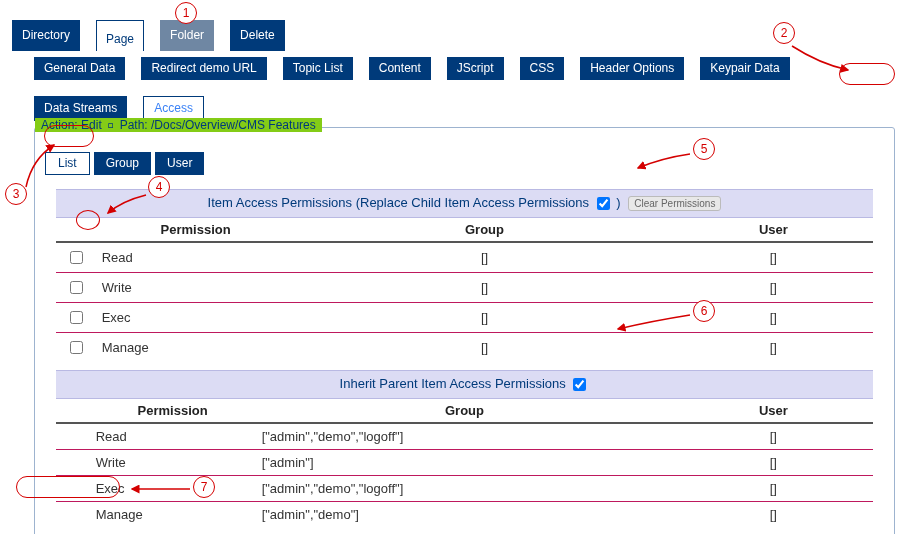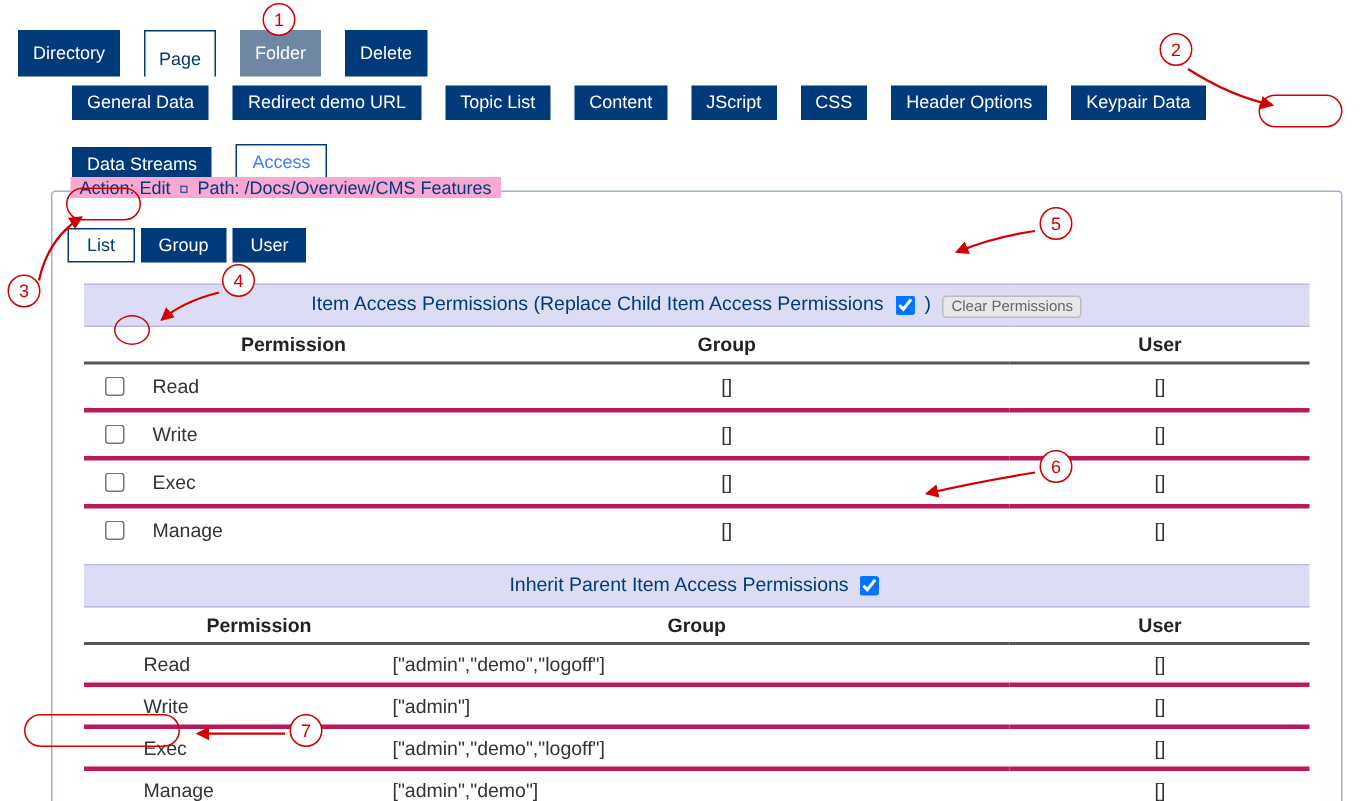--- a/index.html
+++ b/index.html
@@ -28,21 +28,21 @@
   .callout-ring {
     position: absolute;
     border: 1.5px solid #d40000;
     border-radius: 50%;
     pointer-events: none;
     z-index: 49;
   }
   .arrow { position:absolute; pointer-events:none; z-index:48; }
   
   .tabrow { display:flex; gap:16px; margin-bottom:6px; flex-wrap:wrap;}
-  .tabrow.secondary { margin-left:36px;align-items:flex-end; }
+  .tabrow.secondary { margin-left:22px; }
   .tab {
     background:#003a7a;
     color:#fff;
     padding:4px 10px 5px;
     font-size:12px;
     cursor:pointer;
     border:none;
     font-family:inherit;
   }
   .tab.faded { background:#6f87a3; }
@@ -55,22 +55,22 @@
   
   .panel {
     border:1px solid #9db3cf;
     margin:2px 0 0 22px;
     padding:6px 8px 26px 8px;
     position:relative;
     border-radius:3px;
   }
   .panel-legend {
     position:absolute;
-    top:-10px; left:12px;
-    background:#f9a8d4;
+    top:-10px; left:0;
+    background:#84cc16;
     padding:0 6px;
     color:#003a7a;
     font-size:12px;
   }
   .panel-legend .sep { font-family: monospace; padding:0 2px;}
   .inner-tabs { display:flex; gap:4px; margin:18px 0 14px 2px;}
   .inner-tabs .tab { padding:3px 12px 4px;}
   .inner-tabs .tab.active { background:#fff; color:#003a7a; border:1px solid #003a7a;}
   
   table.perm { width:97%; border-collapse:collapse; margin:0 auto 8px auto;}
@@ -88,21 +88,21 @@
     padding:4px 6px;
     color:#222;
     font-weight:bold;
     border-bottom:2px solid #555;
     font-size:13px;
   }
   table.perm tbody td {
     padding:5px 6px;
     font-size:13px;
     color:#333;
-    border-bottom:3px solid #be185d;
+    border-bottom:1px solid #be185d;
   }
   table.perm tbody tr.norule td { border-bottom:none; }
   .chk {
     width:13px; height:13px;
     vertical-align:middle;
   }
   .clear-perm-btn {
     font-size:10px;
     color:#666;
     padding:1px 5px;

